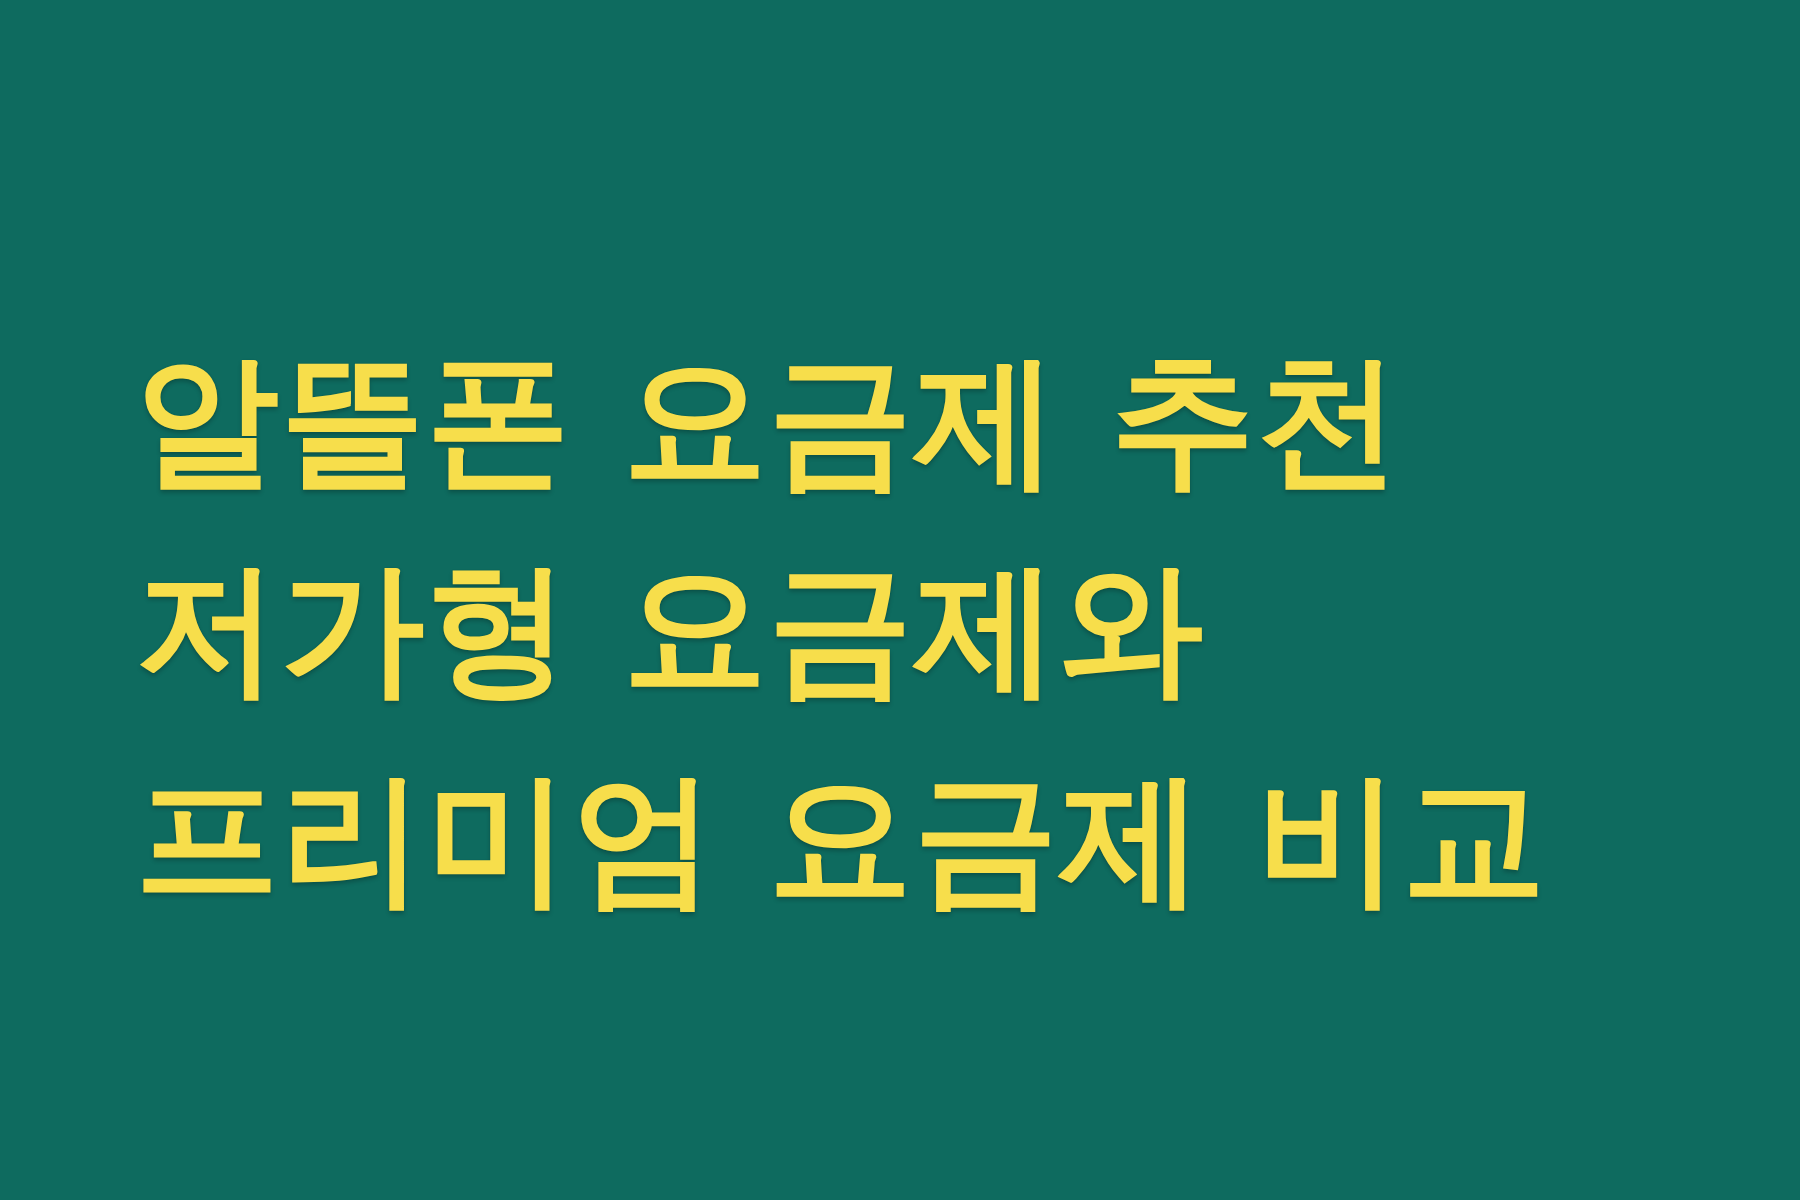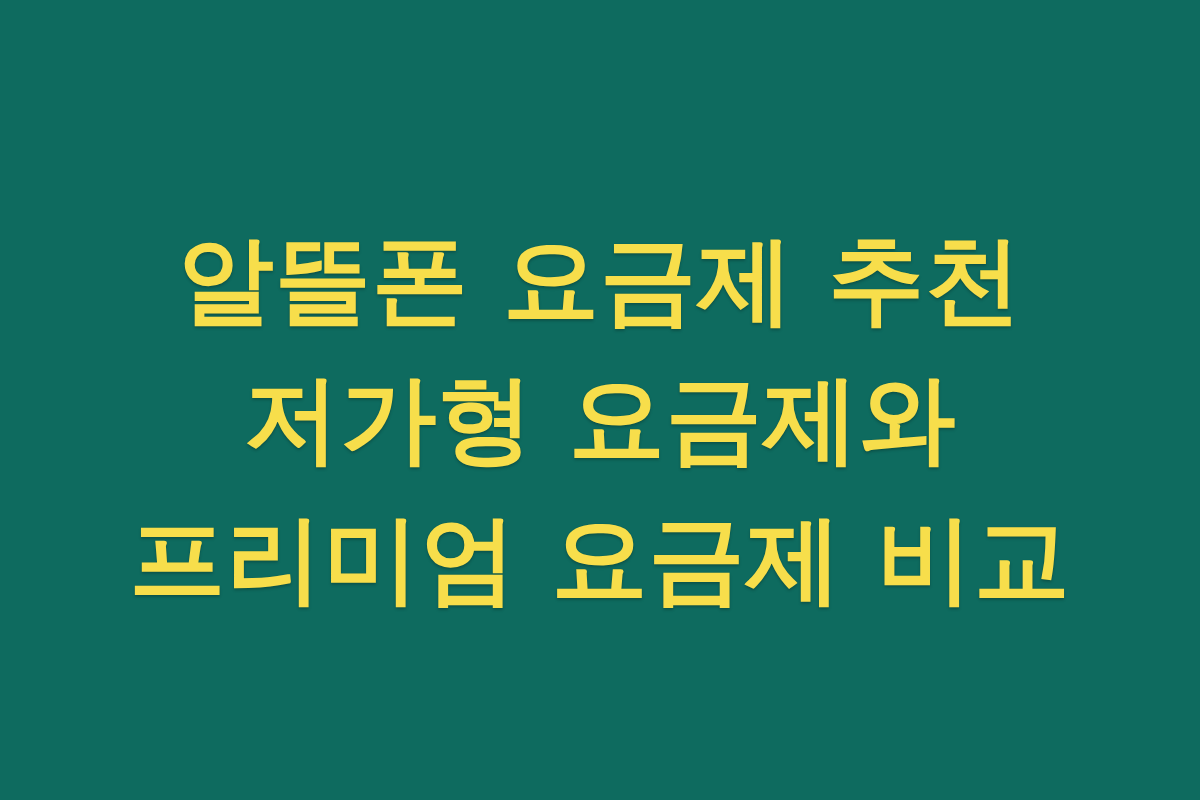--- a/index.html
+++ b/index.html
@@ -16,21 +16,20 @@
     margin: 0 auto;
     overflow: hidden;
     background-color: #0e6b5f;
     display: flex;
     align-items: center;
     justify-content: center;
   }
 
   .title-block {
     width: 1020px;
-    text-align: center;
     
     transform: translateY(20px);
   }
 
   .title-text {
     margin: 0;
     font-family: "DejaVu Sans", "Liberation Sans", sans-serif;
     font-weight: 700;
     font-size: 96px;
     line-height: 1.45;

